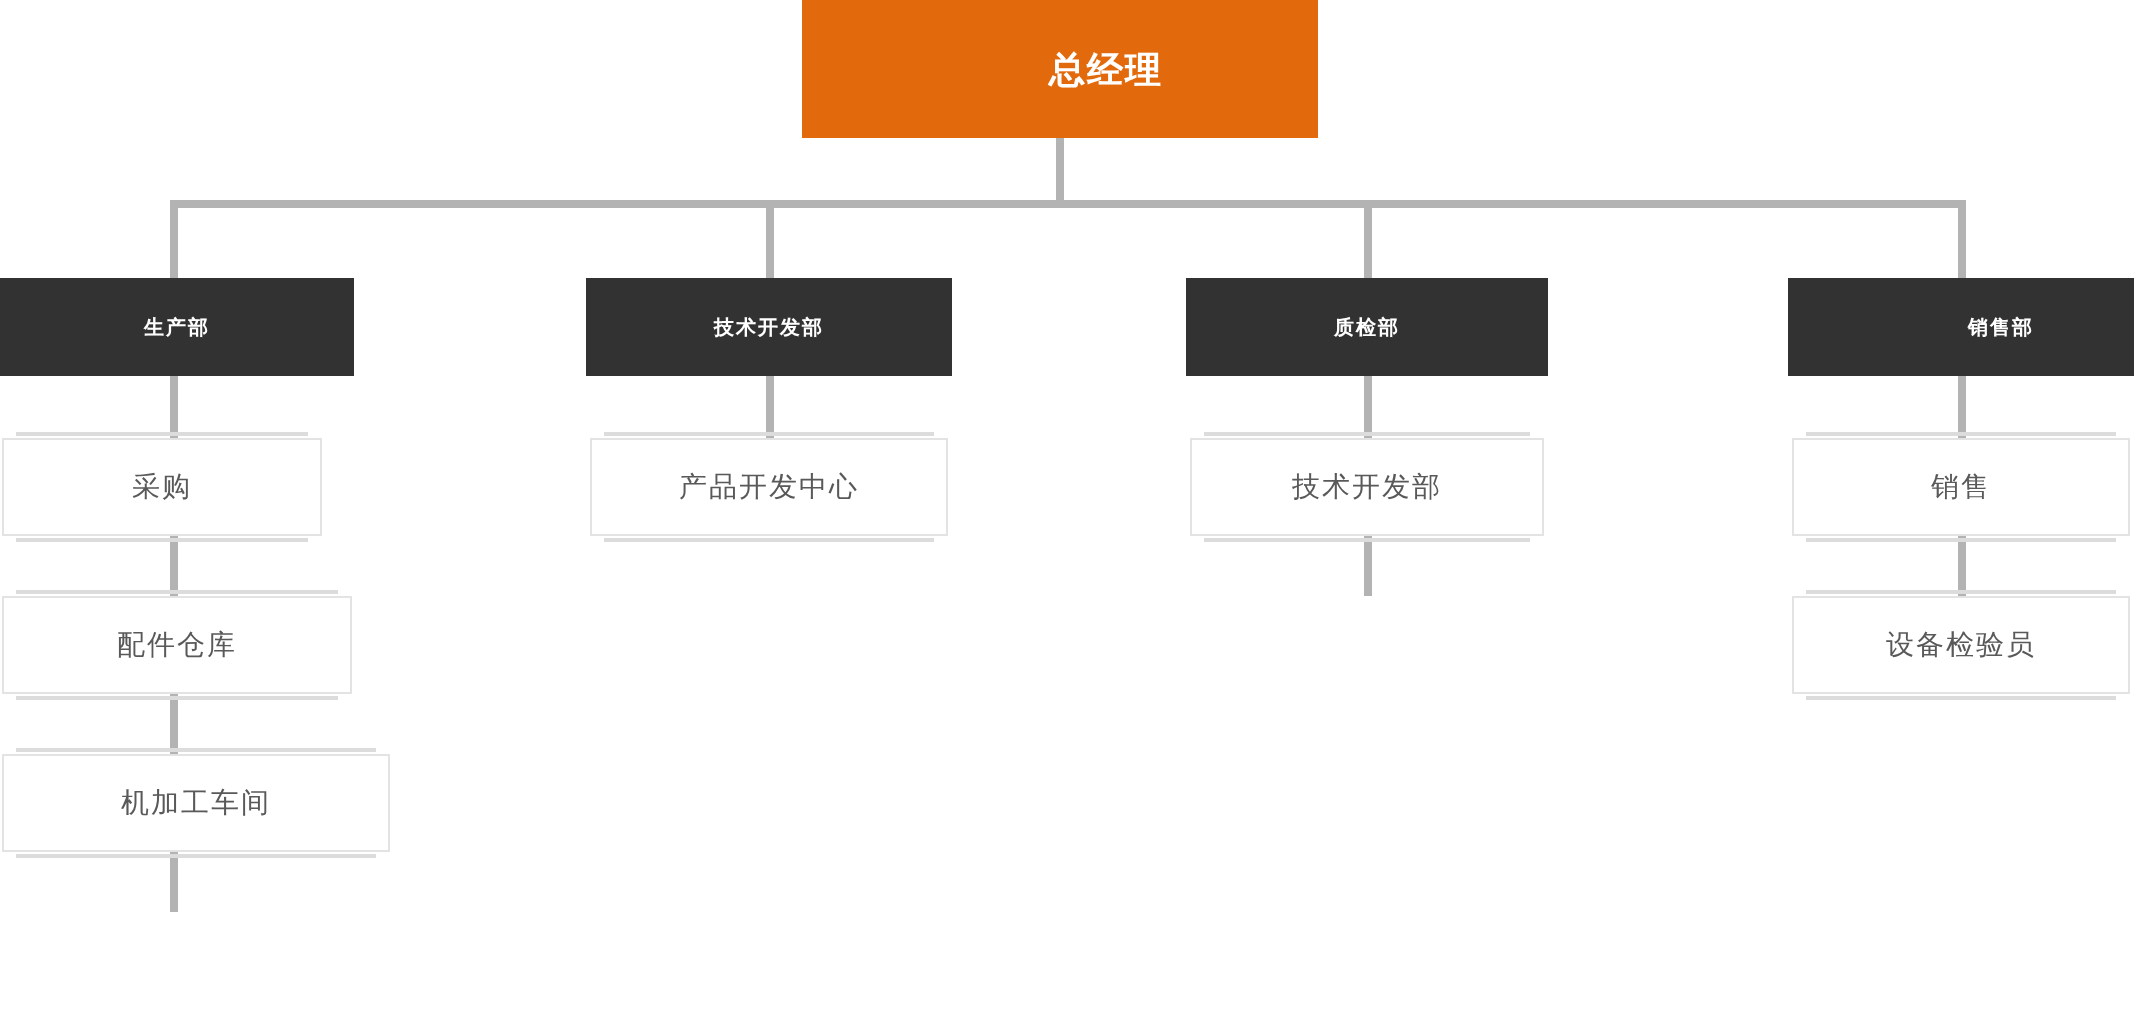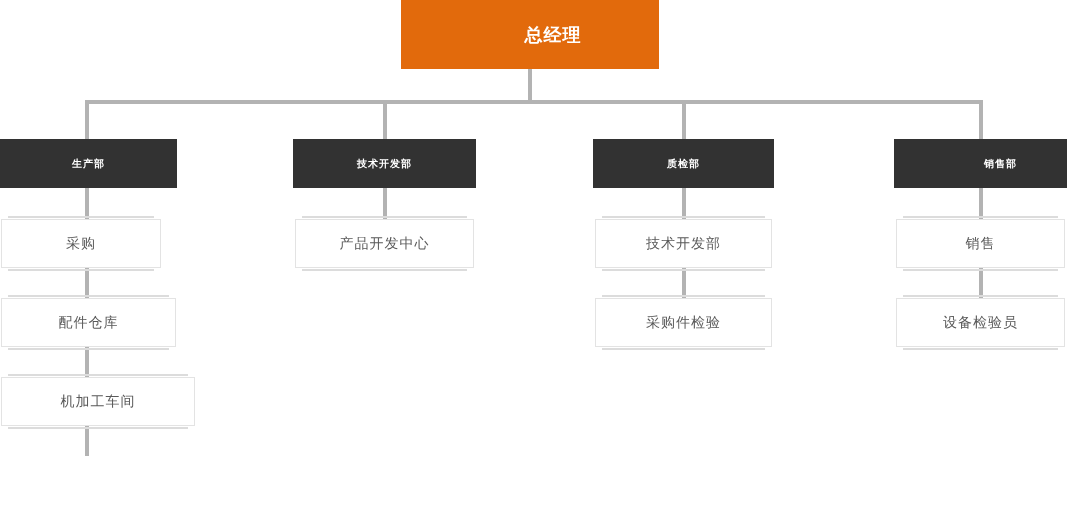--- a/index.html
+++ b/index.html
@@ -90,19 +90,18 @@
   <div class="node node-dept" style="left:0px; top:139px; width:177px; height:49px;">生产部</div>
   <div class="node node-child" style="left:1px; top:219px; width:160px; height:49px;">采购</div>
   <div class="node node-child" style="left:1px; top:298px; width:175px; height:49px;">配件仓库</div>
   <div class="node node-child" style="left:1px; top:377px; width:194px; height:49px;">机加工车间</div>
 
   <div class="node node-dept" style="left:293px; top:139px; width:183px; height:49px;">技术开发部</div>
   <div class="node node-child" style="left:295px; top:219px; width:179px; height:49px;">产品开发中心</div>
 
   <div class="node node-dept" style="left:593px; top:139px; width:181px; height:49px;">质检部</div>
   <div class="node node-child" style="left:595px; top:219px; width:177px; height:49px;">技术开发部</div>
-  <div class="node node-child" style="left:595px; top:298px; width:177px; height:49px;">采购件检验</div>
 
   <div class="node node-dept" style="left:894px; top:139px; width:173px; height:49px;padding-left:40px;">销售部</div>
   <div class="node node-child" style="left:896px; top:219px; width:169px; height:49px;">销售</div>
   <div class="node node-child" style="left:896px; top:298px; width:169px; height:49px;">设备检验员</div>
 
 </div>
 
 </body></html>

